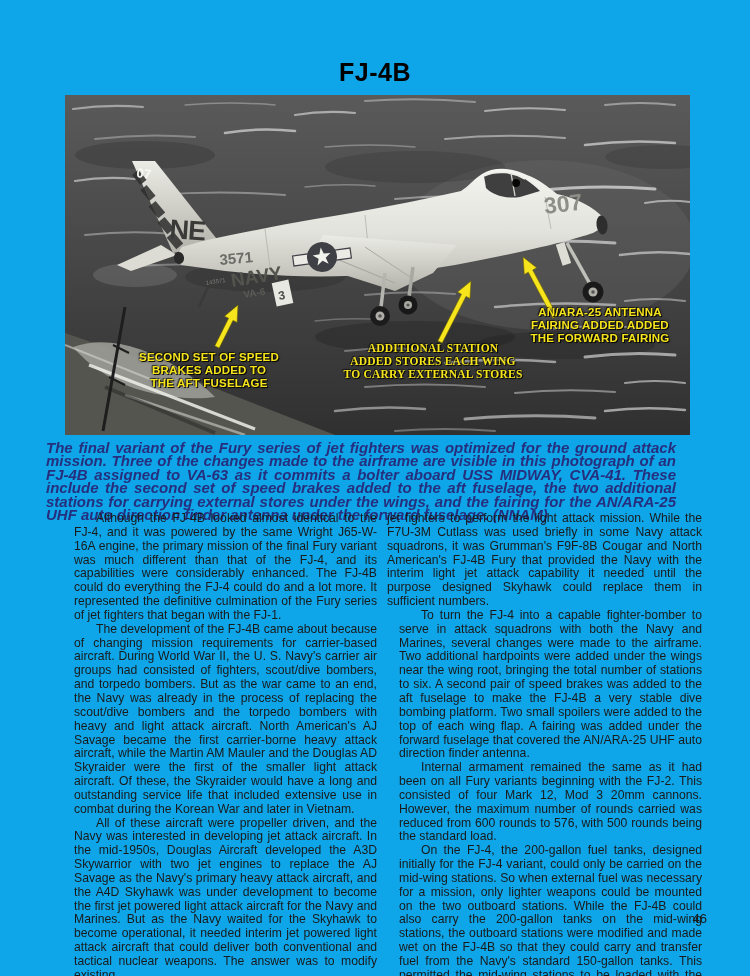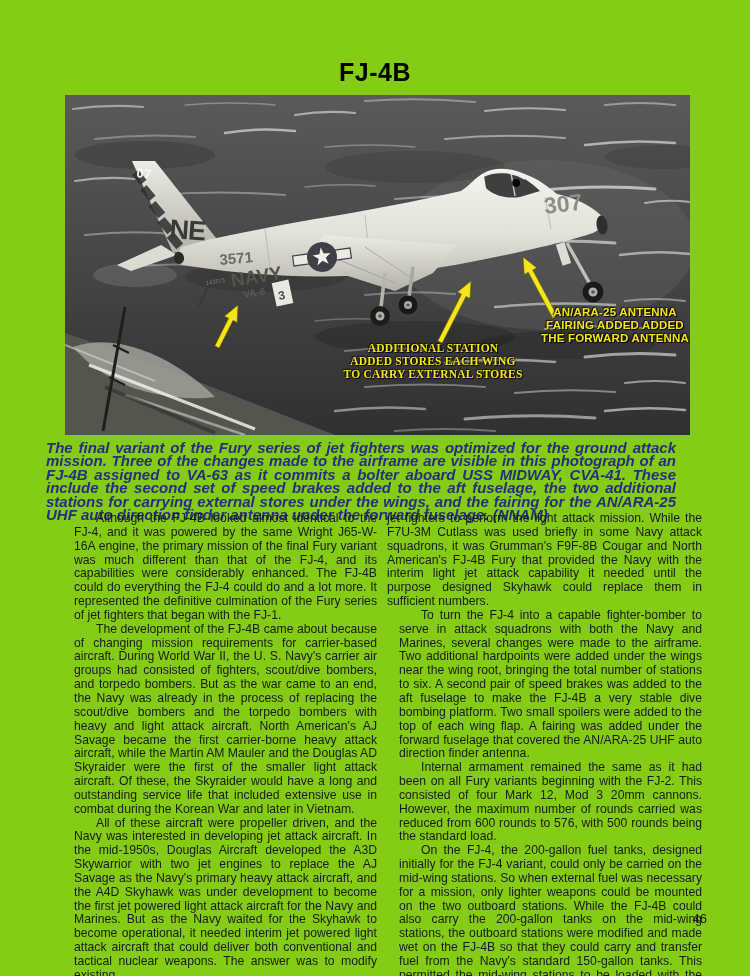--- a/index.html
+++ b/index.html
@@ -1,28 +1,28 @@
 <!DOCTYPE html>
 <html><head>
 <meta charset="utf-8">
 <style>
   html,body{margin:0;padding:0;background:#ffffff;}
-  .page{position:relative;width:750px;height:976px;background:#84cc16;overflow:hidden;
+  .page{position:relative;width:750px;height:976px;background:#0ea5e9;overflow:hidden;
         font-family:"Liberation Sans",sans-serif;color:#1a1a1a;}
   .title{position:absolute;top:58px;left:0;width:750px;text-align:center;
          font-size:25px;font-weight:bold;letter-spacing:.5px;color:#000;}
   .photo{position:absolute;left:65px;top:95px;width:625px;height:340px;background:#454545;overflow:hidden;}
   .photo svg{display:block;}
   .anno{position:absolute;width:200px;text-align:center;font-weight:bold;font-size:11.5px;line-height:13px;
         color:#f6e41c;letter-spacing:.2px;
         text-shadow:1px 1px 0 rgba(0,0,0,.85),-1px -1px 0 rgba(0,0,0,.55),0 0 3px rgba(0,0,0,.9);}
   .anno span{display:block;}
   .anno-1{left:44px;top:256px;}
   .anno-2{left:268px;top:247px;font-family:Liberation Serif, serif;}
-  .anno-3{left:450px;top:211px;}
+  .anno-3{left:435px;top:211px;}
   .caption{position:absolute;left:46px;top:441px;width:630px;font-size:15px;line-height:13.4px;
            font-weight:bold;font-style:italic;color:#262f7d;text-align:justify;}
   .columns{position:absolute;left:62px;top:512px;width:640px;display:flex;gap:10px;}
   .col{width:315px;font-size:12.2px;line-height:13.85px;text-align:justify;}
   .col p{margin:0;}
   .col p.indent{text-indent:22px;margin-left:12px;}
   .pageno{position:absolute;top:911px;right:43px;font-size:13px;color:#1a1a1a;}
   svg text{font-family:"Liberation Sans",sans-serif;}
 </style>
 </head>
@@ -192,29 +192,34 @@
         </g>
       </g>
 
       <g fill="#f6e41c" stroke="#6b5f00" stroke-width=".6">
         <polygon points="173,210 172.1,227.4 168,225.4 154.2,253.1 149.8,250.9 163.6,223.2 159.5,221.2"></polygon>
         <polygon points="406,186 405,203.5 401,201.4 377.2,248.1 372.8,245.9 396.5,199.2 392.5,197.1"></polygon>
         <polygon points="458,162 471.7,172.8 467.7,175 492.2,220.8 487.8,223.2 463.3,177.3 459.3,179.4"></polygon>
       </g>
     </svg>
 
+    <div class="anno anno-1">
+      <span>SECOND SET OF SPEED</span>
+      <span>BRAKES ADDED TO</span>
+      <span>THE AFT FUSELAGE</span>
+    </div>
     <div class="anno anno-2">
       <span>ADDITIONAL STATION</span>
       <span>ADDED STORES EACH WING</span>
       <span>TO CARRY EXTERNAL STORES</span>
     </div>
     <div class="anno anno-3">
       <span>AN/ARA-25 ANTENNA</span>
       <span>FAIRING ADDED ADDED</span>
-      <span>THE FORWARD ANTENNA</span>
+      <span>THE FORWARD FAIRING</span>
     </div>
   </div>
 
   <div class="caption">The final variant of the Fury series of jet fighters was optimized for the ground attack mission.  Three of the changes made to the airframe are visible in this photograph of an FJ-4B assigned to VA-63 as it commits a bolter aboard USS MIDWAY, CVA-41.  These include the second set of speed brakes added to the aft fuselage, the two additional stations for carrying external stores under the wings, and the fairing for the AN/ARA-25 UHF auto direction finder antenna under the forward fuselage.  (NNAM)</div>
 
   <div class="columns">
     <div class="col">
       <p class="indent">Although the FJ-4B looked almost identical to the FJ-4, and it was powered by the same Wright J65-W-16A engine, the primary mission of the final Fury variant was much different than that of the FJ-4, and its capabilities were considerably enhanced.  The FJ-4B could do everything the FJ-4 could do and a lot more.  It represented the definitive culmination of the Fury series of jet fighters that began with the FJ-1.</p>
       <p class="indent">The development of the FJ-4B came about because of changing mission requirements for carrier-based aircraft.  During World War II, the U. S. Navy's carrier air groups had consisted of fighters, scout/dive bombers, and torpedo bombers.  But as the war came to an end, the Navy was already in the process of replacing the scout/dive bombers and the torpedo bombers with heavy and light attack aircraft.  North American's AJ Savage became the first carrier-borne heavy attack aircraft, while the Martin AM Mauler and the Douglas AD Skyraider were the first of the smaller light attack aircraft.  Of these, the Skyraider would have a long and outstanding service life that included extensive use in combat during the Korean War and later in Vietnam.</p>
       <p class="indent">All of these aircraft were propeller driven, and the Navy was interested in developing jet attack aircraft.  In the mid-1950s, Douglas Aircraft developed the A3D Skywarrior with two jet engines to replace the AJ Savage as the Navy's primary heavy attack aircraft, and the A4D Skyhawk was under development to become the first jet powered light attack aircraft for the Navy and Marines.  But as the Navy waited for the Skyhawk to become operational, it needed interim jet powered light attack aircraft that could deliver both conventional and tactical nuclear weapons.  The answer was to modify existing</p>

